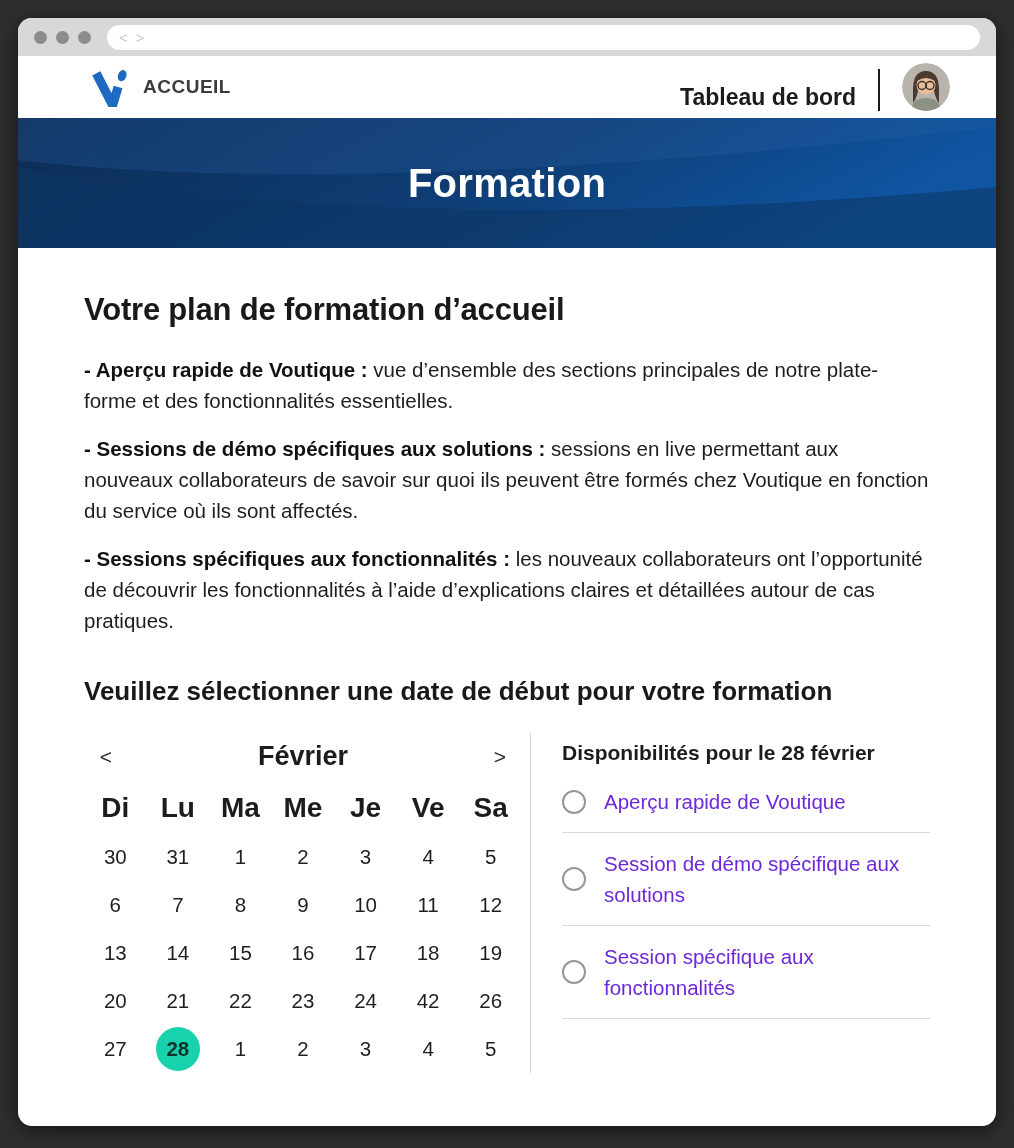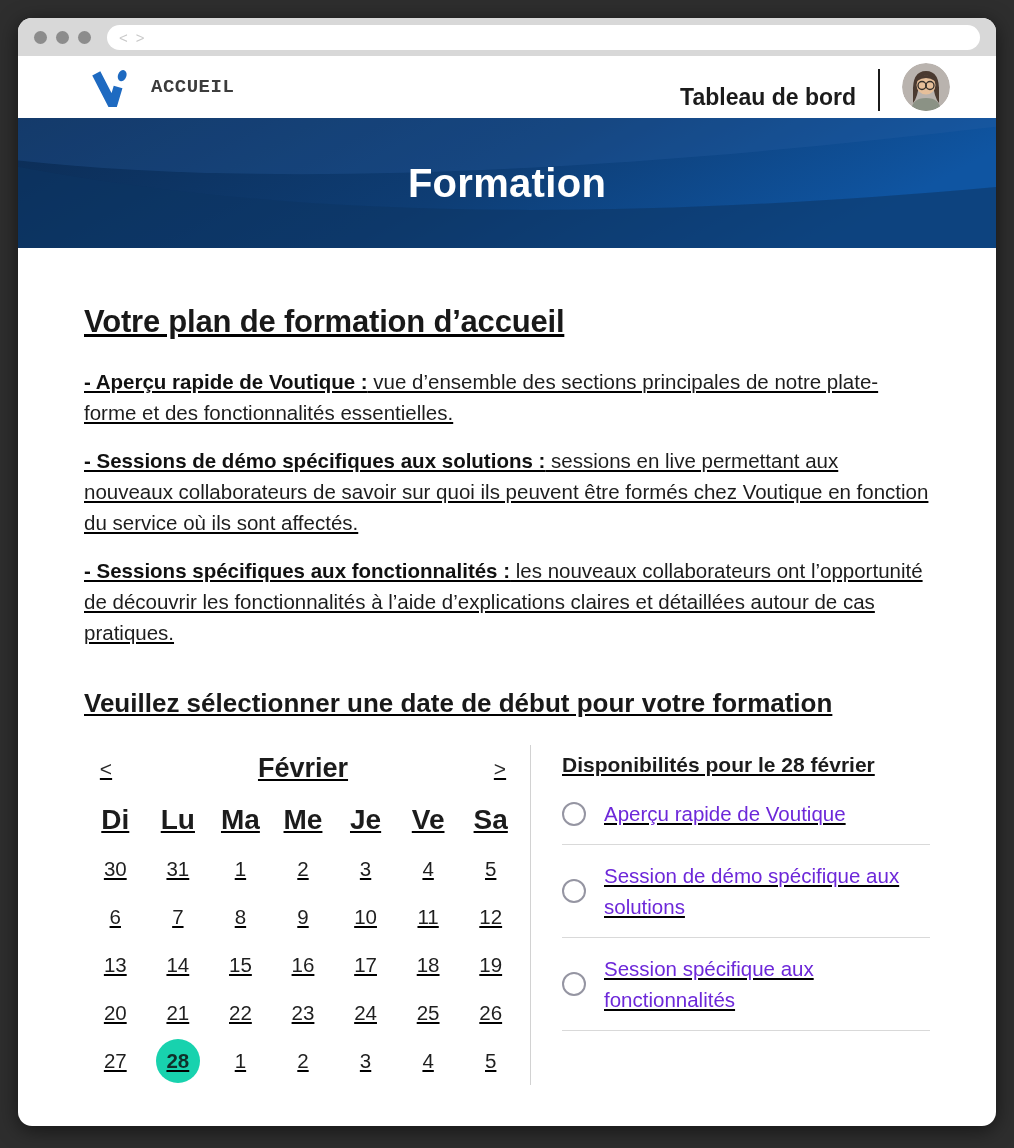--- a/index.html
+++ b/index.html
@@ -28,35 +28,35 @@
     display:flex;align-items:center;padding:0 12px;gap:8px;
     color:#c9c9c9;font-size:15px;line-height:1;
   }
   .urlbar .chev{font-weight:400;}
   
   .appbar{
     height:62px;flex:0 0 auto;background:#ffffff;
     display:flex;align-items:center;justify-content:space-between;
     padding:0 46px 0 72px;
   }
-  .brand{display:flex;align-items:center;gap:23px;font-family:Liberation Mono, monospace;}
+  .brand{display:flex;align-items:center;gap:15px;}
   .brand-label{font-size:19px;font-weight:bold;color:#3c3c3c;letter-spacing:.5px;}
   .appbar-right{display:flex;align-items:flex-end;gap:22px;}
   .dash-link{font-size:23px;font-weight:bold;color:#1b1b1b;cursor:pointer;}
   .vline{width:2px;height:42px;background:#1b1b1b;}
   .avatar{width:48px;height:48px;border-radius:50%;overflow:hidden;flex:0 0 auto;cursor:pointer;}
   
   .banner{height:130px;flex:0 0 auto;position:relative;}
   .banner svg.bg{position:absolute;inset:0;width:100%;height:100%;}
   .banner h1{
     position:absolute;inset:0;margin:0;display:flex;align-items:center;justify-content:center;
     color:#ffffff;font-size:40px;font-weight:bold;letter-spacing:.3px;
   }
   
-  .content{flex:1;padding:16px 66px;overflow:hidden;text-decoration:underline;}
+  .content{flex:1;padding:4px 66px;overflow:hidden;}
   .intro-heading{
     font-size:31px;font-weight:bold;color:#191919;margin:40px 0 26px;letter-spacing:-.2px;
   }
   .intro-item{font-size:20.5px;line-height:31px;color:#1d1d1d;margin:16px 0 17px;}
   .intro-item b{color:#111;}
   .sched-heading{font-size:26px;font-weight:bold;color:#191919;margin:40px 0 26px;}
   .scheduler{display:flex;align-items:stretch;}
   
   .calendar{width:438px;flex:0 0 auto;}
   .cal-head{display:flex;align-items:center;height:46px;margin-bottom:4px;}
@@ -259,21 +259,21 @@
             <div class="day">
               <span class="pill">22</span>
             </div>
             <div class="day">
               <span class="pill">23</span>
             </div>
             <div class="day">
               <span class="pill">24</span>
             </div>
             <div class="day">
-              <span class="pill">25</span>
+              <span class="pill">42</span>
             </div>
             <div class="day">
               <span class="pill">26</span>
             </div>
             <div class="day">
               <span class="pill">27</span>
             </div>
             <div class="day selected">
               <span class="pill">28</span>
             </div>

